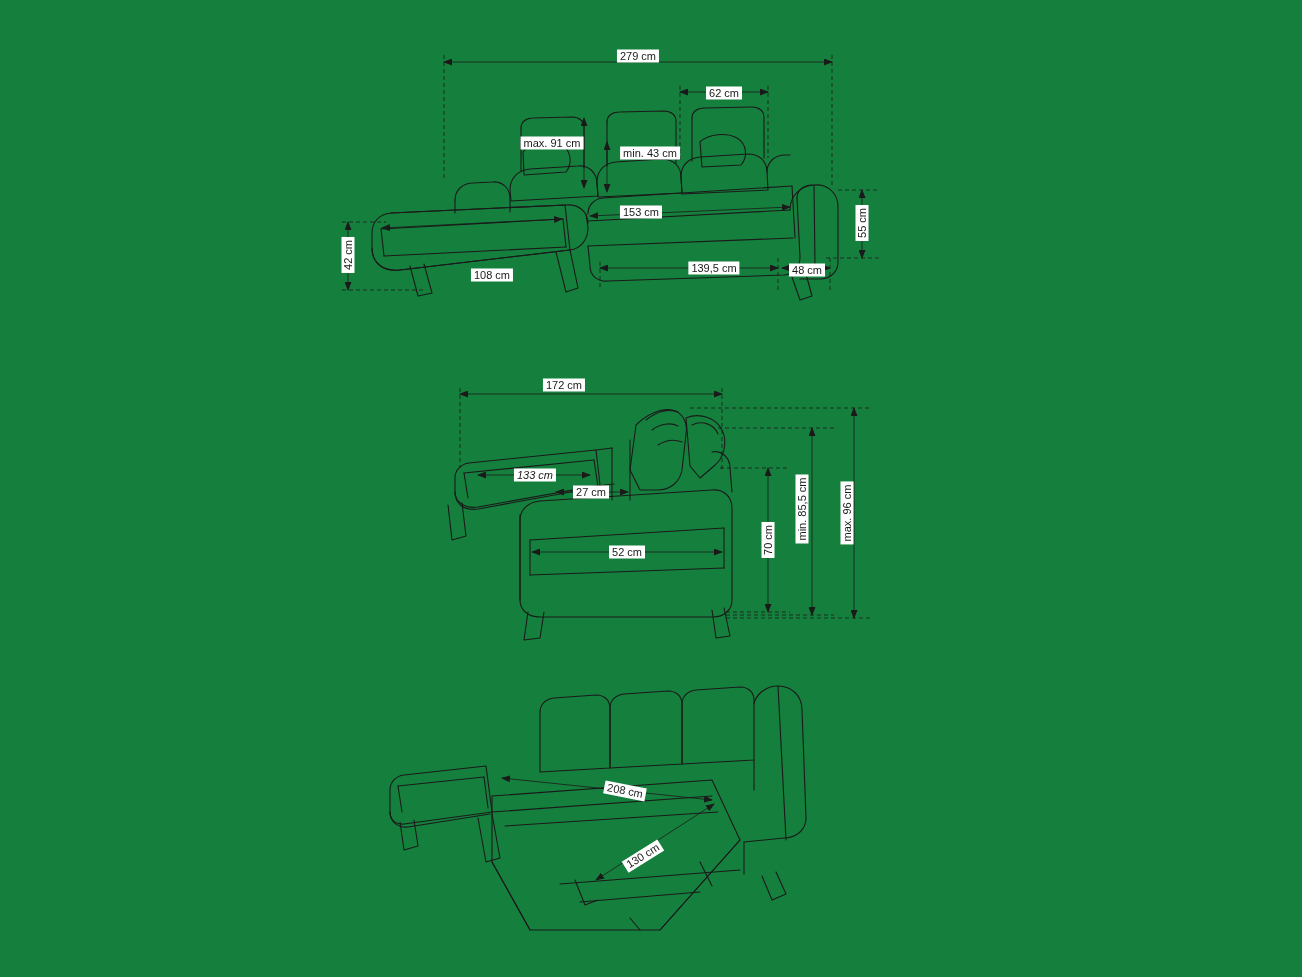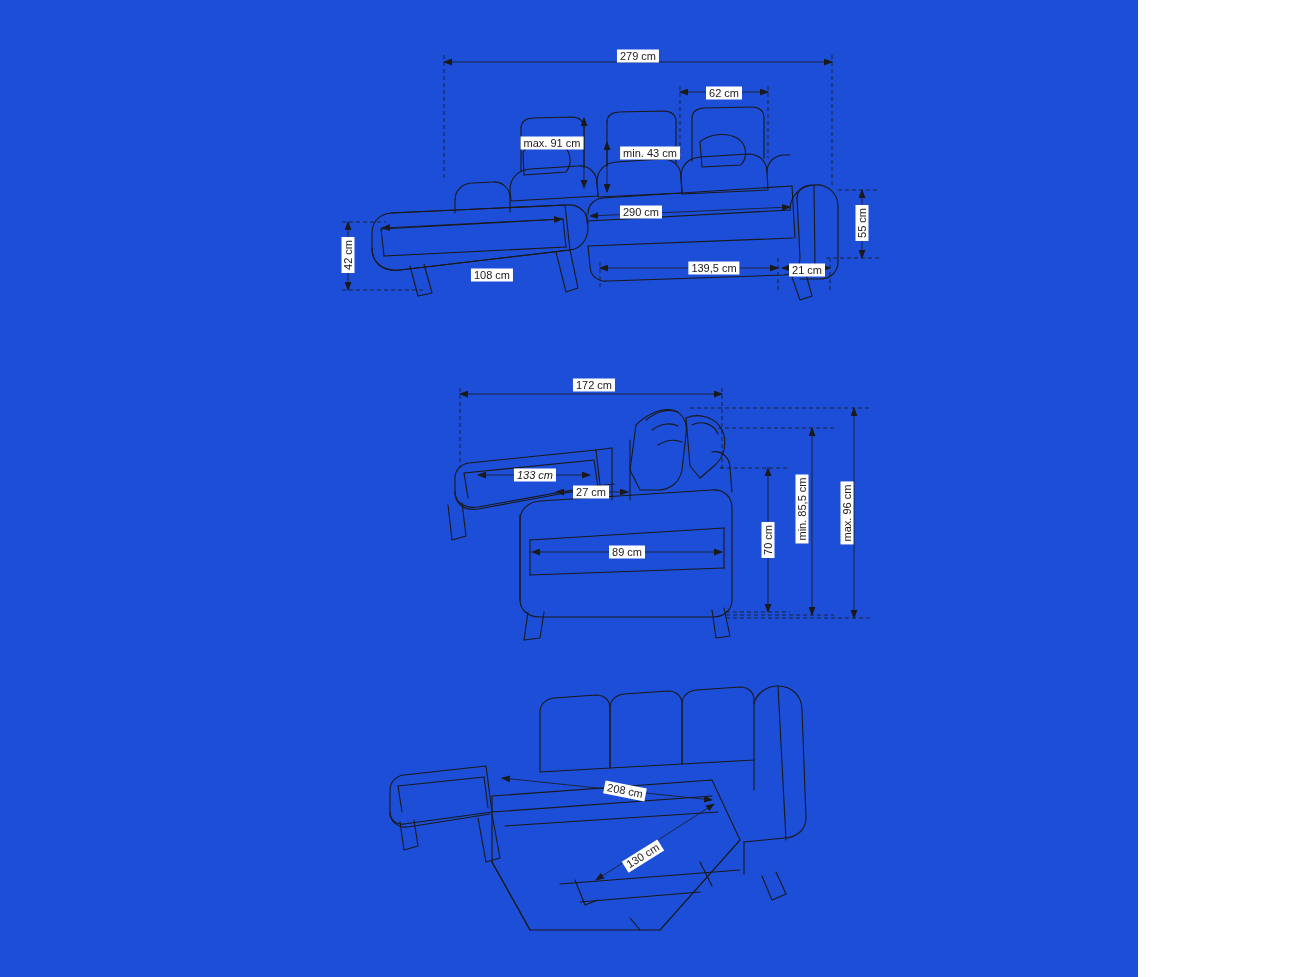--- a/index.html
+++ b/index.html
@@ -9,23 +9,23 @@
   }
   body {
     width: 1302px;
     height: 977px;
     font-family: "Liberation Sans", sans-serif;
     color: #1a1a1a;
     overflow: hidden;
   }
   #sheet {
     position: relative;
-    width: 1138px;
+    width: 1302px;
     height: 977px;
-    background: #1d4ed8;
+    background: #15803d;
   }
   svg.drawing {
     position: absolute;
     left: 0;
     top: 0;
     width: 1302px;
     height: 977px;
   }
   .dim-label {
     position: absolute;
@@ -244,30 +244,30 @@
 
       <line x1="714" y1="804" x2="596" y2="880" marker-start="url(#arrs)" marker-end="url(#arr)"></line>
     </g>
   </svg>
 
   <div class="dim-label flat" style="left:638px; top:56px;">279 cm</div>
   <div class="dim-label flat" style="left:724px; top:93px;">62 cm</div>
   <div class="dim-label flat" style="left:552px; top:143px;">max. 91 cm</div>
   <div class="dim-label flat" style="left:650px; top:153px;">min. 43 cm</div>
   <div class="dim-label flat" style="left:492px; top:227px;margin-top:48px;">108 cm</div>
-  <div class="dim-label flat" style="left:641px; top:212px;">290 cm</div>
+  <div class="dim-label flat" style="left:641px; top:212px;">153 cm</div>
   <div class="dim-label flat" style="left:714px; top:268px;">139,5 cm</div>
-  <div class="dim-label flat" style="left:807px; top:270px;">21 cm</div>
+  <div class="dim-label flat" style="left:807px; top:270px;">48 cm</div>
   <div class="dim-label vert rot90" style="left:348px; top:255px;">42 cm</div>
   <div class="dim-label vert rot90" style="left:862px; top:223px;">55 cm</div>
 
-  <div class="dim-label flat" style="left:594px; top:385px;">172 cm</div>
+  <div class="dim-label flat" style="left:564px; top:385px;">172 cm</div>
   <div class="dim-label flat" style="left:535px; top:475px;font-style:italic;">133 cm</div>
   <div class="dim-label flat" style="left:591px; top:492px;">27 cm</div>
-  <div class="dim-label flat" style="left:627px; top:552px;">89 cm</div>
+  <div class="dim-label flat" style="left:627px; top:552px;">52 cm</div>
   <div class="dim-label vert rot90" style="left:768px; top:540px;">70 cm</div>
   <div class="dim-label vert rot90" style="left:802px; top:509px;">min. 85,5 cm</div>
   <div class="dim-label vert rot90" style="left:847px; top:513px;">max. 96 cm</div>
 
   <div class="dim-label rot-diag1" style="left:625px; top:791px;">208 cm</div>
   <div class="dim-label rot-diag2" style="left:643px; top:856px;">130 cm</div>
 
 </div>
 
 </body></html>

